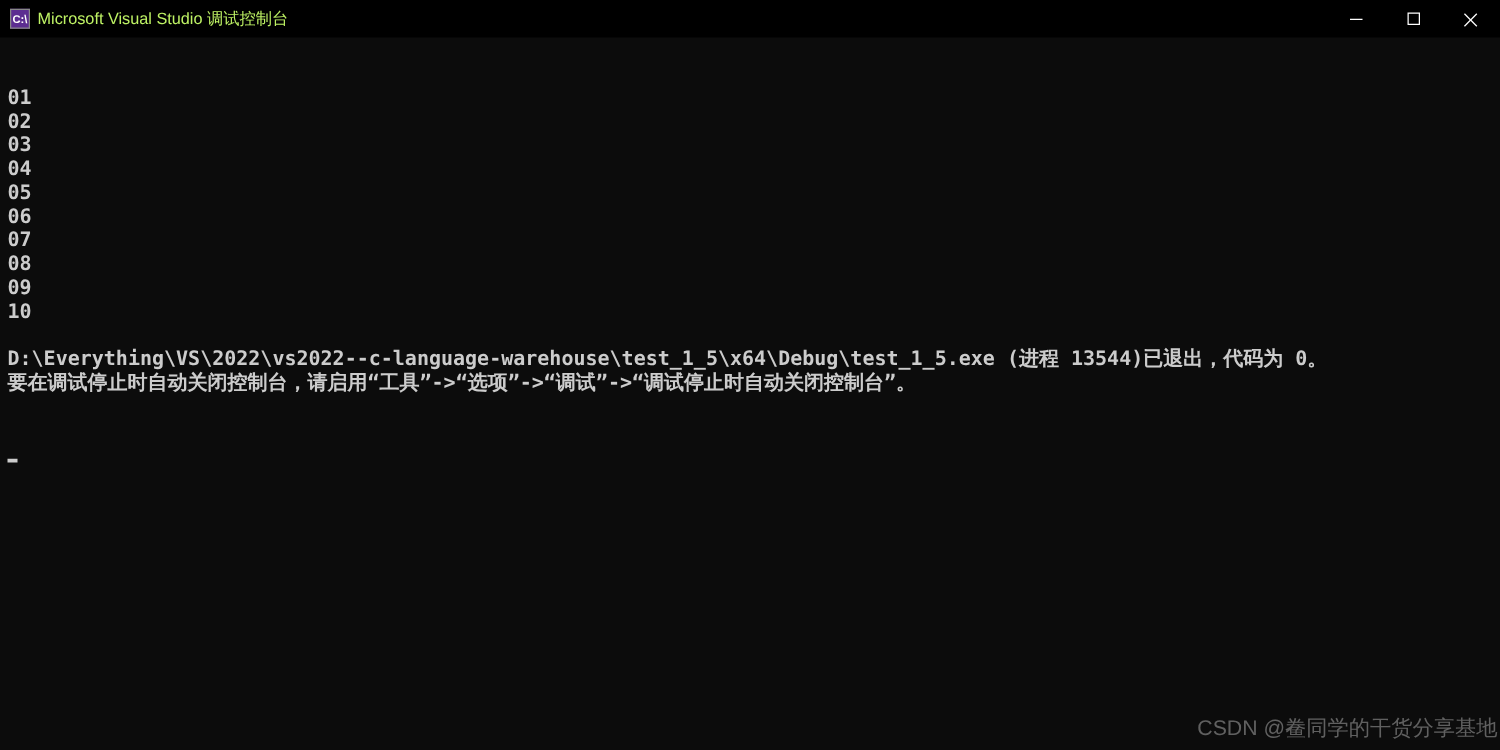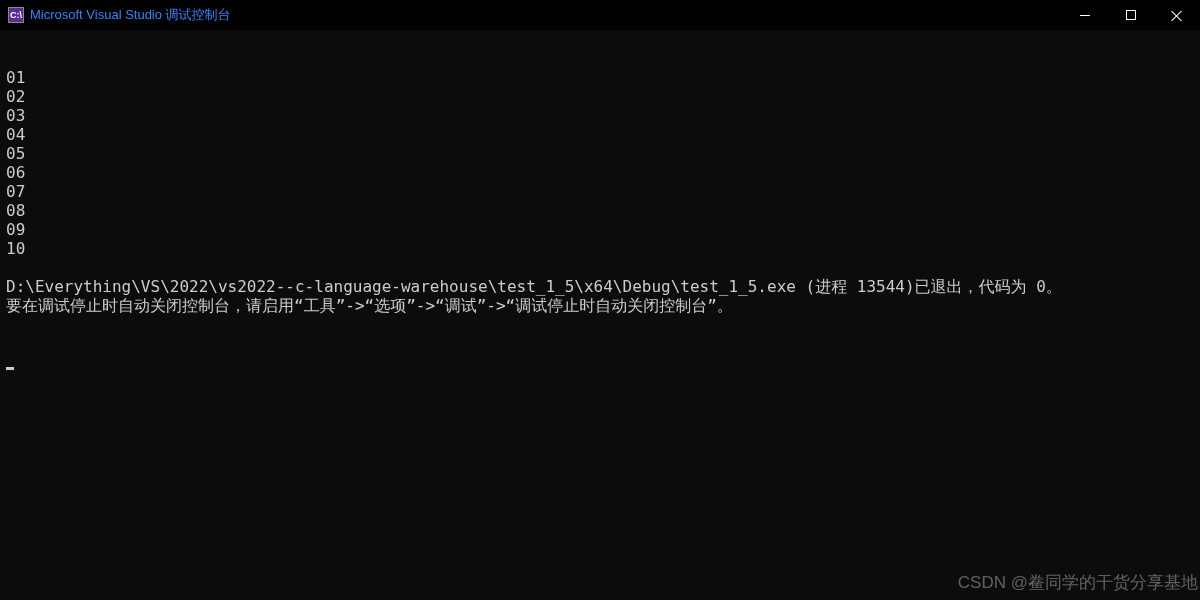--- a/index.html
+++ b/index.html
@@ -37,21 +37,21 @@
       display: flex;
       align-items: center;
       justify-content: center;
       font-size: 9px;
       font-weight: bold;
       color: #ffffff;
       border: 1px solid #888;
     }
     .titlebar-title {
       font-size: 13px;
-      color: #3b82f6;
+      color: #bef264;
     }
     .window-controls {
       display: flex;
       height: 100%;
     }
     .window-btn {
       width: 46px;
       height: 100%;
       display: flex;
       align-items: center;
@@ -63,20 +63,21 @@
     .console-area {
       padding: 0 6px;
       color: #cccccc;
       font-family: "NSimSun", "SimSun", Consolas, monospace;
       font-size: 16px;
       line-height: 19px;
       white-space: pre;
     }
     .console-line {
       white-space: pre;
+      font-weight: bold;
     }
     .cursor {
       display: inline-block;
       width: 8px;
       height: 3px;
       background: #cccccc;
       vertical-align: bottom;
       margin-bottom: 2px;
     }
     .watermark {

